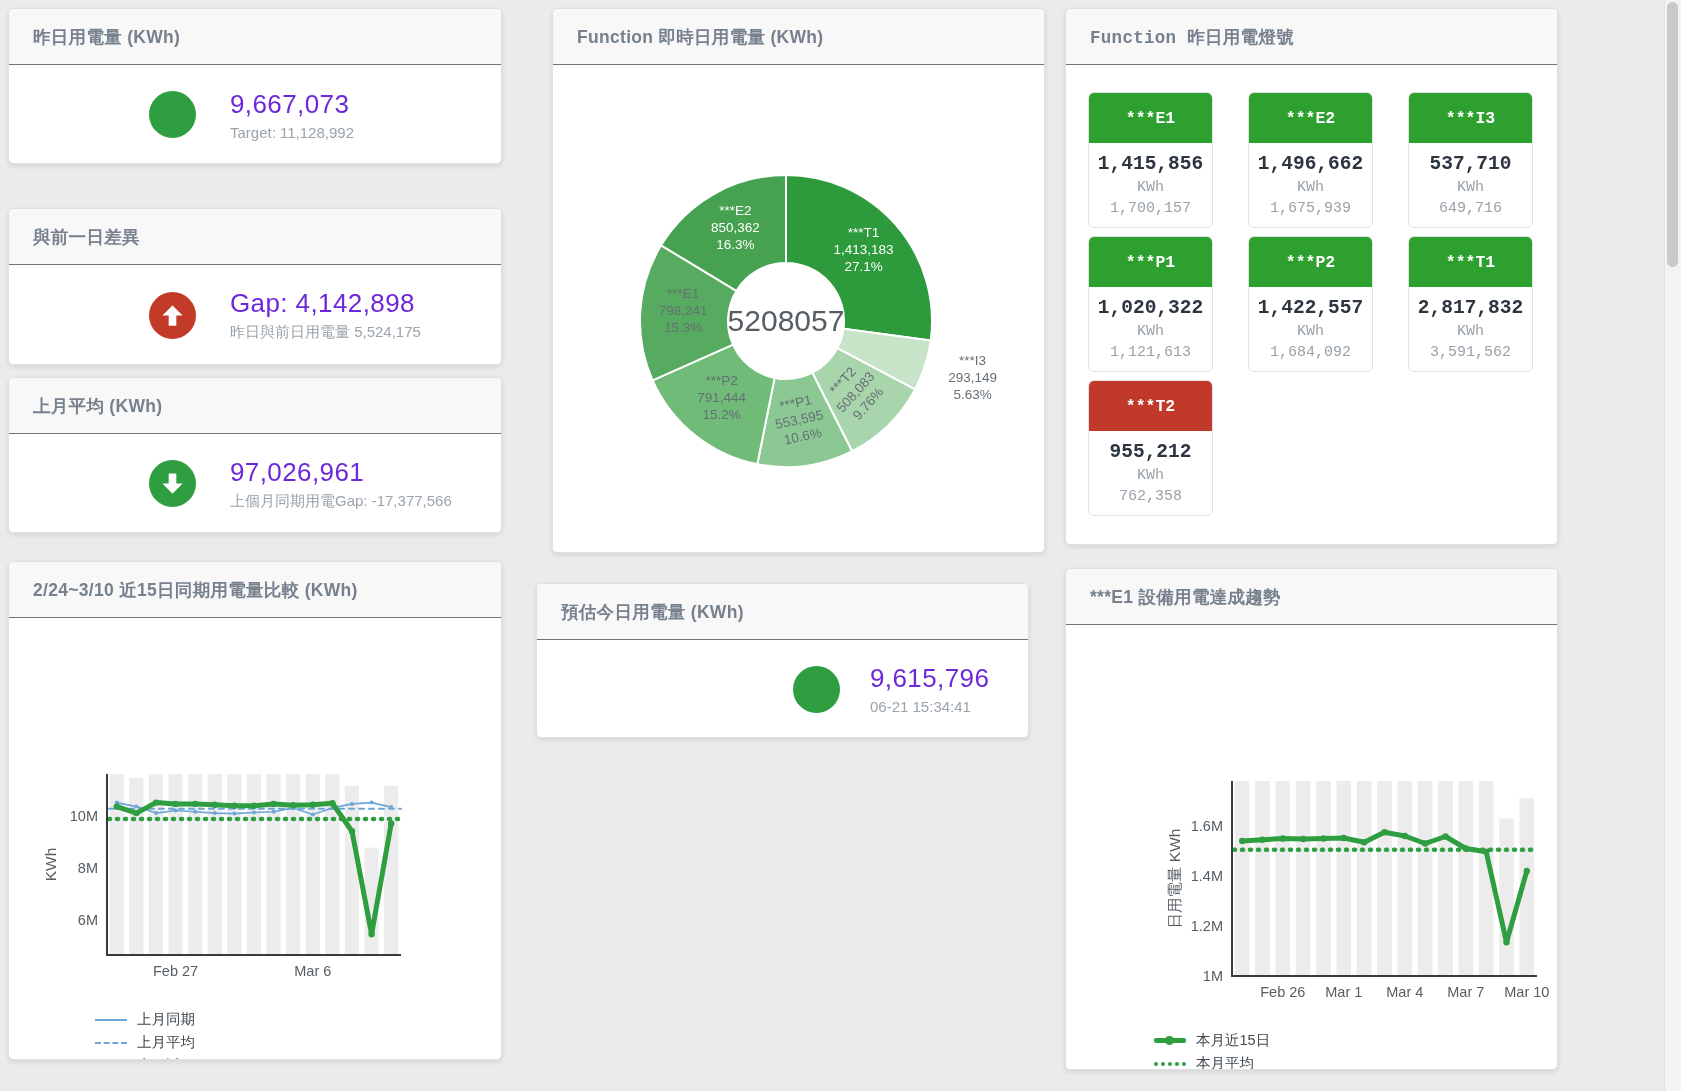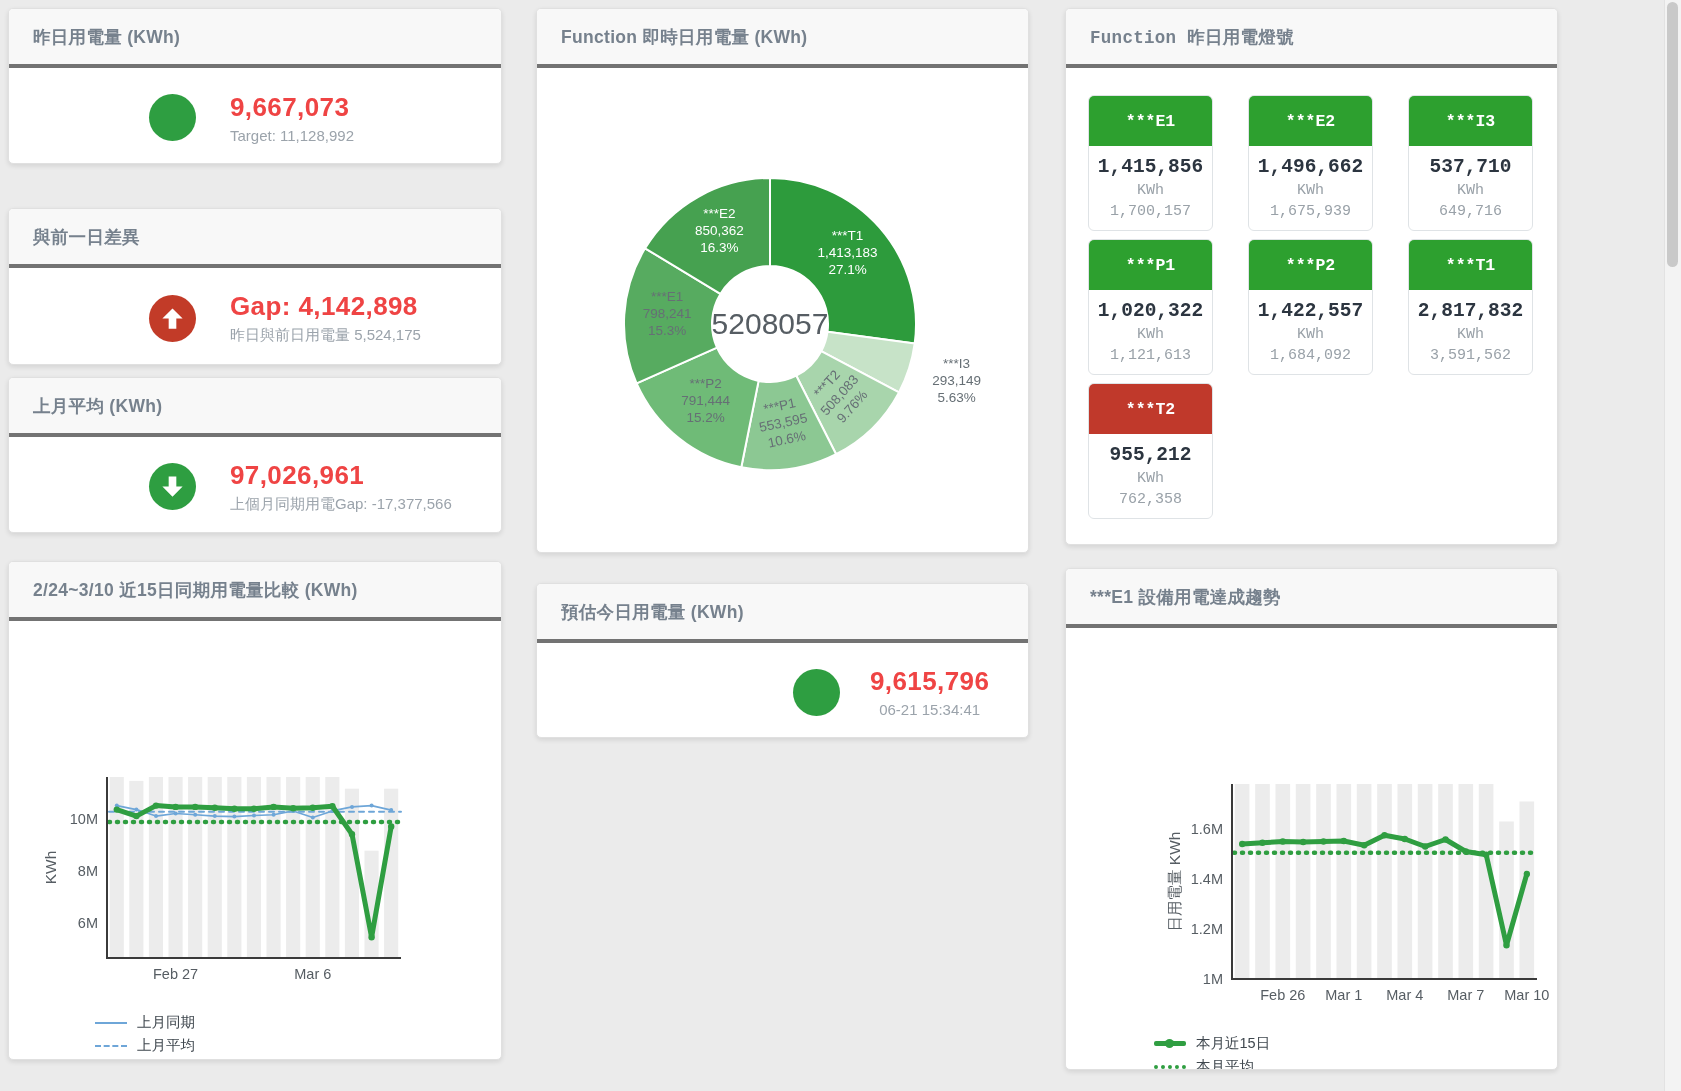--- a/index.html
+++ b/index.html
@@ -6,36 +6,36 @@
   body{
     width:1681px;height:1091px;position:relative;overflow:hidden;
     background:#ebebeb;
     font-family:"Liberation Sans","DejaVu Sans",sans-serif;
   }
   .card{
     position:absolute;background:#fff;border:1px solid #e0e0e0;border-radius:5px;
     box-shadow:0 2px 5px rgba(0,0,0,0.10);overflow:hidden;box-sizing:border-box;
   }
   .card-header{
-    height:55px;background:#f8f8f8;border-bottom:4px solid #737373;
+    height:55px;background:#f8f8f8;border-bottom:1px solid #737373;
     display:flex;align-items:center;padding:0 24px;
     font-size:17.5px;font-weight:bold;color:#76818d;letter-spacing:.3px;
   }
   .kpi-body{
     height:calc(100% - 55px);display:flex;align-items:center;gap:34px;padding-left:140px;box-sizing:border-box;
   }
   .est-body{padding-left:256px;gap:30px;}
   .circle{width:47px;height:47px;border-radius:50%;flex:0 0 auto;
     display:flex;align-items:center;justify-content:center;}
   .c-green{background:#2e9e41;}
   .c-red{background:#c23b28;}
   .arrow-svg{width:27px;height:27px;fill:#fff;}
-  .kpi-value{font-size:26px;font-weight:bold;color:#ef4444;letter-spacing:.4px;}
+  .kpi-value{font-size:26px;font-weight:normal;color:#6d28d9;letter-spacing:.4px;}
   .kpi-sub{font-size:15px;color:#9ba3ab;margin-top:4px;}
-  .est-sub{text-align:center;}
+  .est-sub{text-align:left;}
   
   .lights-grid{display:grid;grid-template-columns:repeat(3,125px);column-gap:35px;row-gap:8px;padding:27px 22px;}
   .tile{border:1px solid #dfe3e6;border-radius:6px;background:#fff;text-align:center;overflow:hidden;}
   .tile-head{height:50px;display:flex;align-items:center;justify-content:center;
     color:#fff;font-weight:bold;font-size:16.5px;}
   .tile-value{font-size:19.5px;font-weight:bold;color:#2c3540;margin-top:10px;}
   .tile-unit{font-size:15px;color:#99a1a8;margin-top:4px;}
   .tile-target{font-size:15px;color:#99a1a8;margin-top:4px;margin-bottom:10px;text-align:center;}
   
   .chart-wrap{display:flex;justify-content:center;}
@@ -185,21 +185,21 @@
         <span class="mk mk-dotted" style="border-top-color: rgb(47, 158, 65);"></span>
         <span>本月平均</span>
       </span>
       <span class="legend-item">
         <span class="mk mk-box" style="background: rgb(236, 236, 236);"></span>
         <span>Target</span>
       </span>
     </div>
 </div>
 
-<div class="card" style="left:536px;top:8px;width:493px;height:545px;">
+<div class="card" style="left:552px;top:8px;width:493px;height:545px;">
   <div class="card-header">
     <span>Function 即時日用電量 (KWh)</span>
   </div>
   <div class="chart-wrap">
     <svg width="490" height="478">
         <path d="M232.0 110.0 A146 146 0 0 1 376.7 275.5 L289.5 263.8 A58 58 0 0 0 232.0 198.0 Z" fill="#2d9b3c" stroke="#ffffff" stroke-width="2" stroke-linejoin="round"></path>
         <text x="309.5486794998808" y="172.21207845180106" text-anchor="middle" font-size="13.5" fill="#ffffff"><tspan x="309.5486794998808">***T1</tspan><tspan x="309.5486794998808" dy="17">1,413,183</tspan><tspan x="309.5486794998808" dy="17">27.1%</tspan></text>
         <path d="M376.7 275.5 A146 146 0 0 1 361.0 324.4 L283.2 283.2 A58 58 0 0 0 289.5 263.8 Z" fill="#c7e3c8" stroke="#ffffff" stroke-width="2" stroke-linejoin="round"></path>
         <text x="418.6004558222962" y="299.96890766815136" text-anchor="middle" font-size="13.5" fill="#666f75"><tspan x="418.6004558222962">***I3</tspan><tspan x="418.6004558222962" dy="17">293,149</tspan><tspan x="418.6004558222962" dy="17">5.63%</tspan></text>
         <path d="M361.0 324.4 A146 146 0 0 1 298.1 386.2 L258.3 307.7 A58 58 0 0 0 283.2 283.2 Z" fill="#a8d5ac" stroke="#ffffff" stroke-width="2" stroke-linejoin="round"></path>

